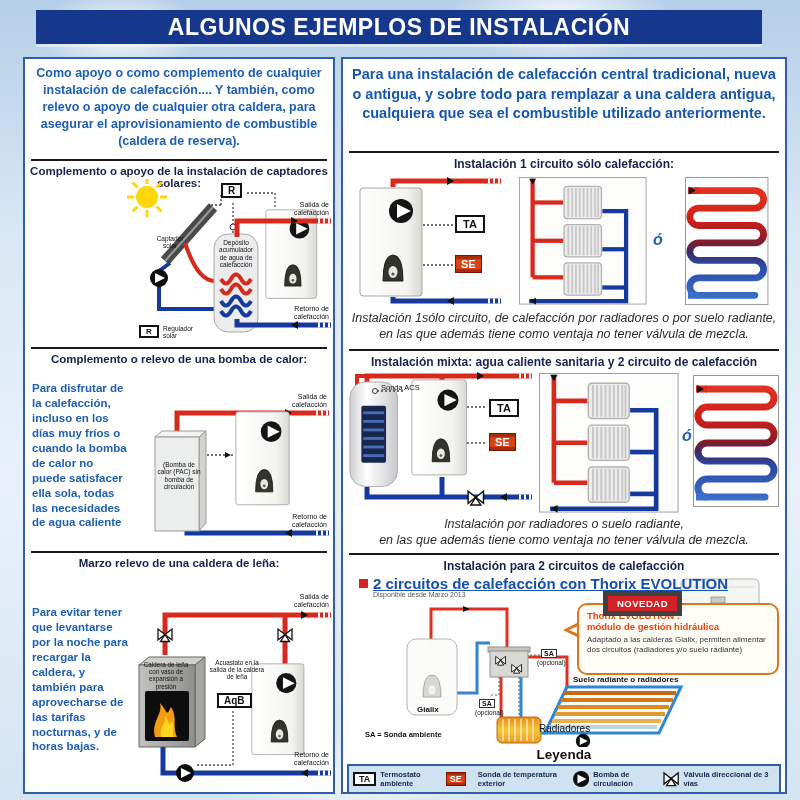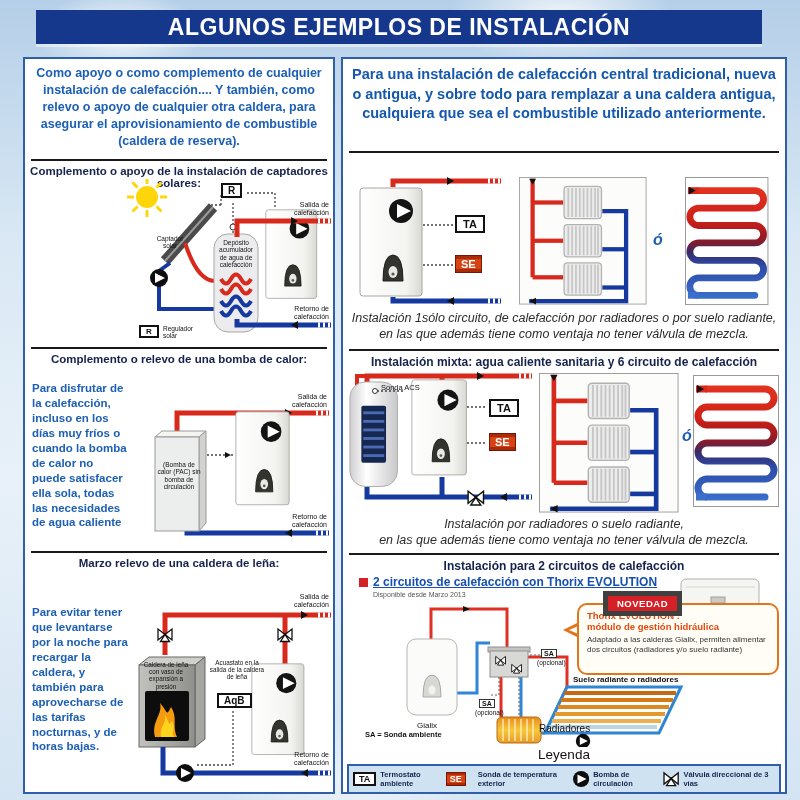--- a/index.html
+++ b/index.html
@@ -33,24 +33,24 @@
           box-shadow:inset 0 3px 0 #a82c08, inset 0 -3px 0 #a82c08;}
   .rbox{position:absolute;background:#fff;border:2px solid #111;font-weight:bold;font-size:10px;padding:0 5px;color:#111;}
   .sa-box{position:absolute;background:#fff;border:1.5px solid #333;font-size:7px;font-weight:bold;padding:0 2px;color:#111;}
   .tiny{font-size:6.5px;}
   .novedad{position:absolute;background:#d42027;border:5px solid #404040;color:#fff;font-weight:bold;font-size:9.5px;padding:2px 9px;letter-spacing:.5px;z-index:5;}
   .bubble{position:absolute;background:#fffdf6;border:2.5px solid #e0761c;border-radius:10px;padding:5px 8px;z-index:4;}
   .bubble .t1,.bubble .t2{color:#e2490e;font-weight:bold;font-size:9.5px;line-height:1.2;}
   .bubble .bd{color:#333;font-size:8px;line-height:1.25;margin-top:2px;}
   .tail1{position:absolute;width:0;height:0;border-top:9px solid transparent;border-bottom:9px solid transparent;border-right:18px solid #e0761c;z-index:4;}
   .tail2{position:absolute;width:0;height:0;border-top:6px solid transparent;border-bottom:6px solid transparent;border-right:14px solid #fffdf6;z-index:4;}
-  .sub-blue{position:absolute;color:#1550b0;font-weight:bold;font-size:12px;text-decoration:underline;display:flex;align-items:center;gap:5px;}
+  .sub-blue{position:absolute;color:#1550b0;font-weight:bold;font-size:15px;text-decoration:underline;display:flex;align-items:center;gap:5px;}
   .sub-blue b{width:9px;height:9px;background:#d42027;display:inline-block;text-decoration:none;}
   .disp{position:absolute;font-size:7px;color:#555;}
-  .leyenda{position:absolute;left:0;right:0;text-align:center;font-weight:normal;font-size:13.5px;color:#111;}
+  .leyenda{position:absolute;left:0;right:0;text-align:center;font-weight:bold;font-size:13.5px;color:#111;}
   .legendstrip{position:absolute;left:4px;right:4px;height:26px;background:#cfe2f2;border:2px solid #2e5fa8;
                display:flex;align-items:center;justify-content:space-around;padding:0 4px;}
   .leg-item{display:flex;align-items:center;gap:4px;}
   .leg-item .txt{font-size:7.5px;font-weight:bold;color:#12264e;}
   .leg-ta{background:#fff;border:2px solid #111;font-weight:bold;font-size:9px;padding:0 4px;color:#111;}
   .leg-se{position:relative;background:#d84314;border:1px solid #7a1404;color:#fff;font-weight:bold;font-size:9px;padding:1px 3px;
           box-shadow:inset 0 2px 0 #a82c08, inset 0 -2px 0 #a82c08;margin-right:8px;}
   svg{display:block;}
   .absvg{position:absolute;left:0;top:0;}
 </style>
@@ -302,20 +302,21 @@
     <div class="rbox" style="left:94px;top:118px">AqB</div>
     <div class="lbl r" style="right:2px;top:18px;width:58px;font-size:7px">Salida de calefacción</div>
     <div class="lbl r" style="right:2px;top:176px;width:58px;font-size:7px">Retorno de calefacción</div>
   </div>
 </section>
 
 <section class="panel p-right">
   <div class="intro" style="top:6px;left:8px;right:8px;font-size:14.5px;line-height:1.35;color:#1558ad;text-align:center;">Para una instalación de calefacción central tradicional, nueva o antigua, y sobre todo para remplazar a una caldera antigua, cualquiera que sea el combustible utilizado anteriormente.</div>
   <div class="divider" style="top:92px"></div>
 
+  <div class="sechead" style="top:98px;font-size:12px">Instalación 1 circuito sólo calefacción:</div>
   <div class="diag" style="left:8px;top:114px;width:426px;height:136px">
     <svg class="absvg" width="426" height="136" viewBox="0 0 426 136">
       <path d="M42 14 V8 H150" fill="none" stroke="#d8291d" stroke-width="5"></path>
       <path d="M137 8 H150" stroke="#fff" stroke-width="5" stroke-dasharray="2 3"></path>
       <path d="M42 124 V128 H150" fill="none" stroke="#16399f" stroke-width="5"></path>
       <path d="M137 128 H150" stroke="#fff" stroke-width="5" stroke-dasharray="2 3"></path>
       <polygon points="96,4 103,8 96,12" fill="#111"></polygon>
       <polygon points="103,124 96,128 103,132" fill="#111"></polygon>
       <g transform="translate(8,14)">
           <use href="#boiler"></use>
@@ -334,21 +335,21 @@
     <div class="ta-box" style="left:104px;top:42px">TA</div>
     <div class="se-box" style="left:104px;top:82px">SE</div>
     <div class="obig" style="left:302px;top:58px">ó</div>
   </div>
   <div class="cap" style="top:252px">
     <span>Instalación 1sólo circuito, de calefacción por radiadores o por suelo radiante,</span><br>
     <span>en las que además tiene como ventaja no tener válvula de mezcla.</span>
   </div>
   <div class="divider" style="top:290px"></div>
 
-  <div class="sechead" style="top:296px;font-size:12px">Instalación mixta: agua caliente sanitaria y 6 circuito de calefacción</div>
+  <div class="sechead" style="top:296px;font-size:12px">Instalación mixta: agua caliente sanitaria y 2 circuito de calefacción</div>
   <div class="diag" style="left:4px;top:312px;width:434px;height:142px">
     <svg class="absvg" width="434" height="142" viewBox="0 0 434 142">
       <path d="M20 14 V5 H185 M95 10 V5" fill="none" stroke="#d8291d" stroke-width="5"></path>
       <path d="M172 5 H185" stroke="#fff" stroke-width="5" stroke-dasharray="2 3"></path>
       <path d="M10 22 V5 H20" fill="none" stroke="#d8291d" stroke-width="4"></path>
       <path d="M20 116 V126 H185 M95 106 V126" fill="none" stroke="#16399f" stroke-width="5"></path>
       <path d="M172 126 H185" stroke="#fff" stroke-width="5" stroke-dasharray="2 3"></path>
       <polygon points="130,1 137,5 130,9" fill="#111"></polygon>
       <polygon points="160,122 153,126 160,130" fill="#111"></polygon>
       <g transform="translate(2,10) scale(0.95)">
@@ -452,21 +453,21 @@
       </div>
     <div class="disp" style="left:22px;top:16px">Disponible desde Marzo 2013</div>
     <div class="novedad" style="left:252px;top:16px">NOVEDAD</div>
     <div class="tail1" style="left:212px;top:46px"></div>
     <div class="tail2" style="left:218px;top:49px"></div>
     <div class="bubble" style="left:226px;top:28px;width:182px;height:58px">
       <div class="t1">Thorix EVOLUTION :</div>
       <div class="t2">módulo de gestión hidráulica</div>
       <div class="bd">Adaptado a las calderas Gialix, permiten alimentar dos circuitos (radiadores y/o suelo radiante)</div>
     </div>
-    <div class="lbl" style="left:66px;top:146px;font-size:8px;font-weight:normal">Gialix</div>
+    <div class="lbl" style="left:66px;top:130px;font-size:8px;font-weight:bold">Gialix</div>
     <div class="sa-box" style="left:190px;top:74px">SA</div>
     <div class="lbl tiny" style="left:186px;top:84px">(opcional)</div>
     <div class="sa-box" style="left:128px;top:124px">SA</div>
     <div class="lbl tiny" style="left:124px;top:134px">(opcional)</div>
     <div class="lbl" style="left:222px;top:100px;font-size:8px;font-weight:bold">Suelo radiante o radiadores</div>
     <div class="lbl" style="left:188px;top:148px;font-size:10px;font-weight:normal">Radiadores</div>
     <div class="lbl" style="left:14px;top:156px;font-size:7.5px;font-weight:bold">SA = Sonda ambiente</div>
   </div>
 
   <div class="leyenda" style="top:688px">Leyenda</div>

